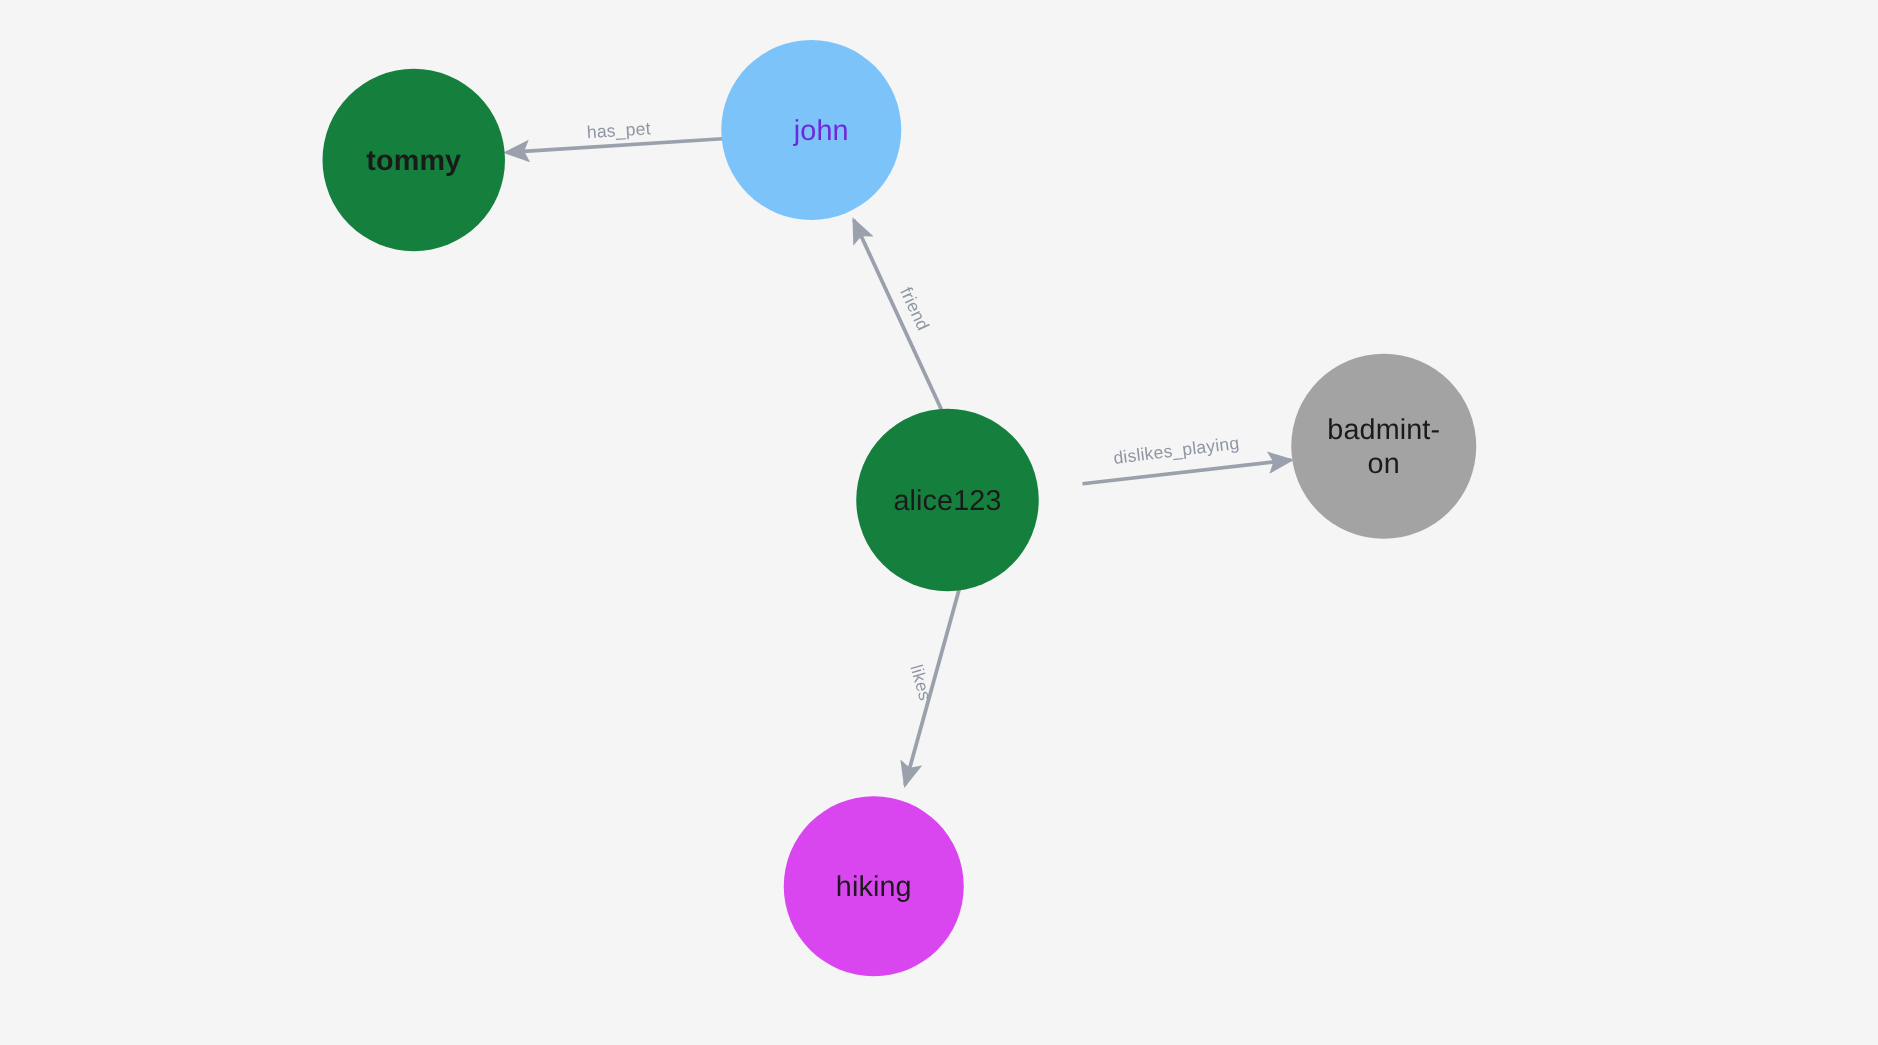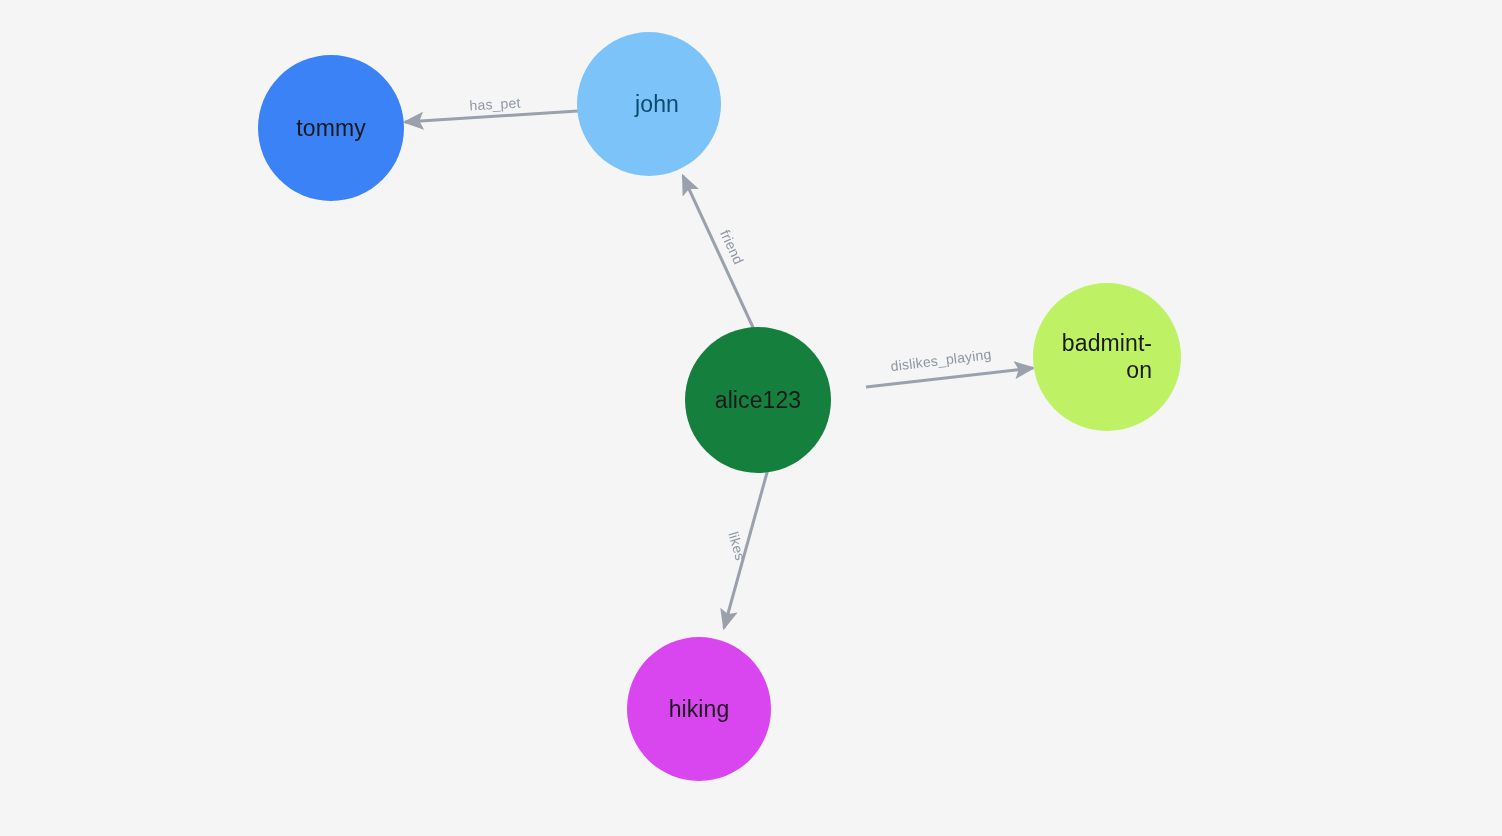--- a/index.html
+++ b/index.html
@@ -79,30 +79,30 @@
   </svg>
 
   <div id="edge-labels">
       <div class="edge-label" style="left: 495px; top: 104px; color: rgb(143, 150, 163); transform: translate(-50%, -50%) rotate(-3.6deg);">has_pet</div>
       <div class="edge-label" style="left: 732px; top: 247px; color: rgb(143, 150, 163); transform: translate(-50%, -50%) rotate(65deg);">friend</div>
       <div class="edge-label" style="left: 941px; top: 360px; color: rgb(143, 150, 163); transform: translate(-50%, -50%) rotate(-7deg);">dislikes_playing</div>
       <div class="edge-label" style="left: 737px; top: 546px; color: rgb(143, 150, 163); transform: translate(-50%, -50%) rotate(74deg);">likes</div>
     </div>
 
   <div id="node-layer">
-      <div class="node" style="left: 258px; top: 55px; width: 146px; height: 146px; background: #3b82f6;">
+      <div class="node" style="left: 258px; top: 55px; width: 146px; height: 146px; background: #15803d; font-weight: bold;">
         <span class="node-label" style="color: rgb(26, 26, 26);">tommy</span>
       </div>
       <div class="node" style="left: 577px; top: 32px; width: 144px; height: 144px; background: rgb(124, 195, 250);">
-        <span class="node-label" style="color: #0c4a6e; margin-left: 16px;">john</span>
+        <span class="node-label" style="color: #6d28d9; margin-left: 16px;">john</span>
       </div>
       <div class="node" style="left: 685px; top: 327px; width: 146px; height: 146px; background: #15803d;">
         <span class="node-label" style="color: rgb(26, 26, 26);">alice123</span>
       </div>
-      <div class="node" style="left: 1033px; top: 283px; width: 148px; height: 148px; background: #bef264; text-align: right;">
+      <div class="node" style="left: 1033px; top: 283px; width: 148px; height: 148px; background: #a3a3a3;">
         <span class="node-label" style="color: rgb(26, 26, 26);">badmint-
 on</span>
       </div>
       <div class="node" style="left: 627px; top: 637px; width: 144px; height: 144px; background: #d946ef;">
         <span class="node-label" style="color: rgb(26, 26, 26);">hiking</span>
       </div>
     </div>
 
 </div>
 

